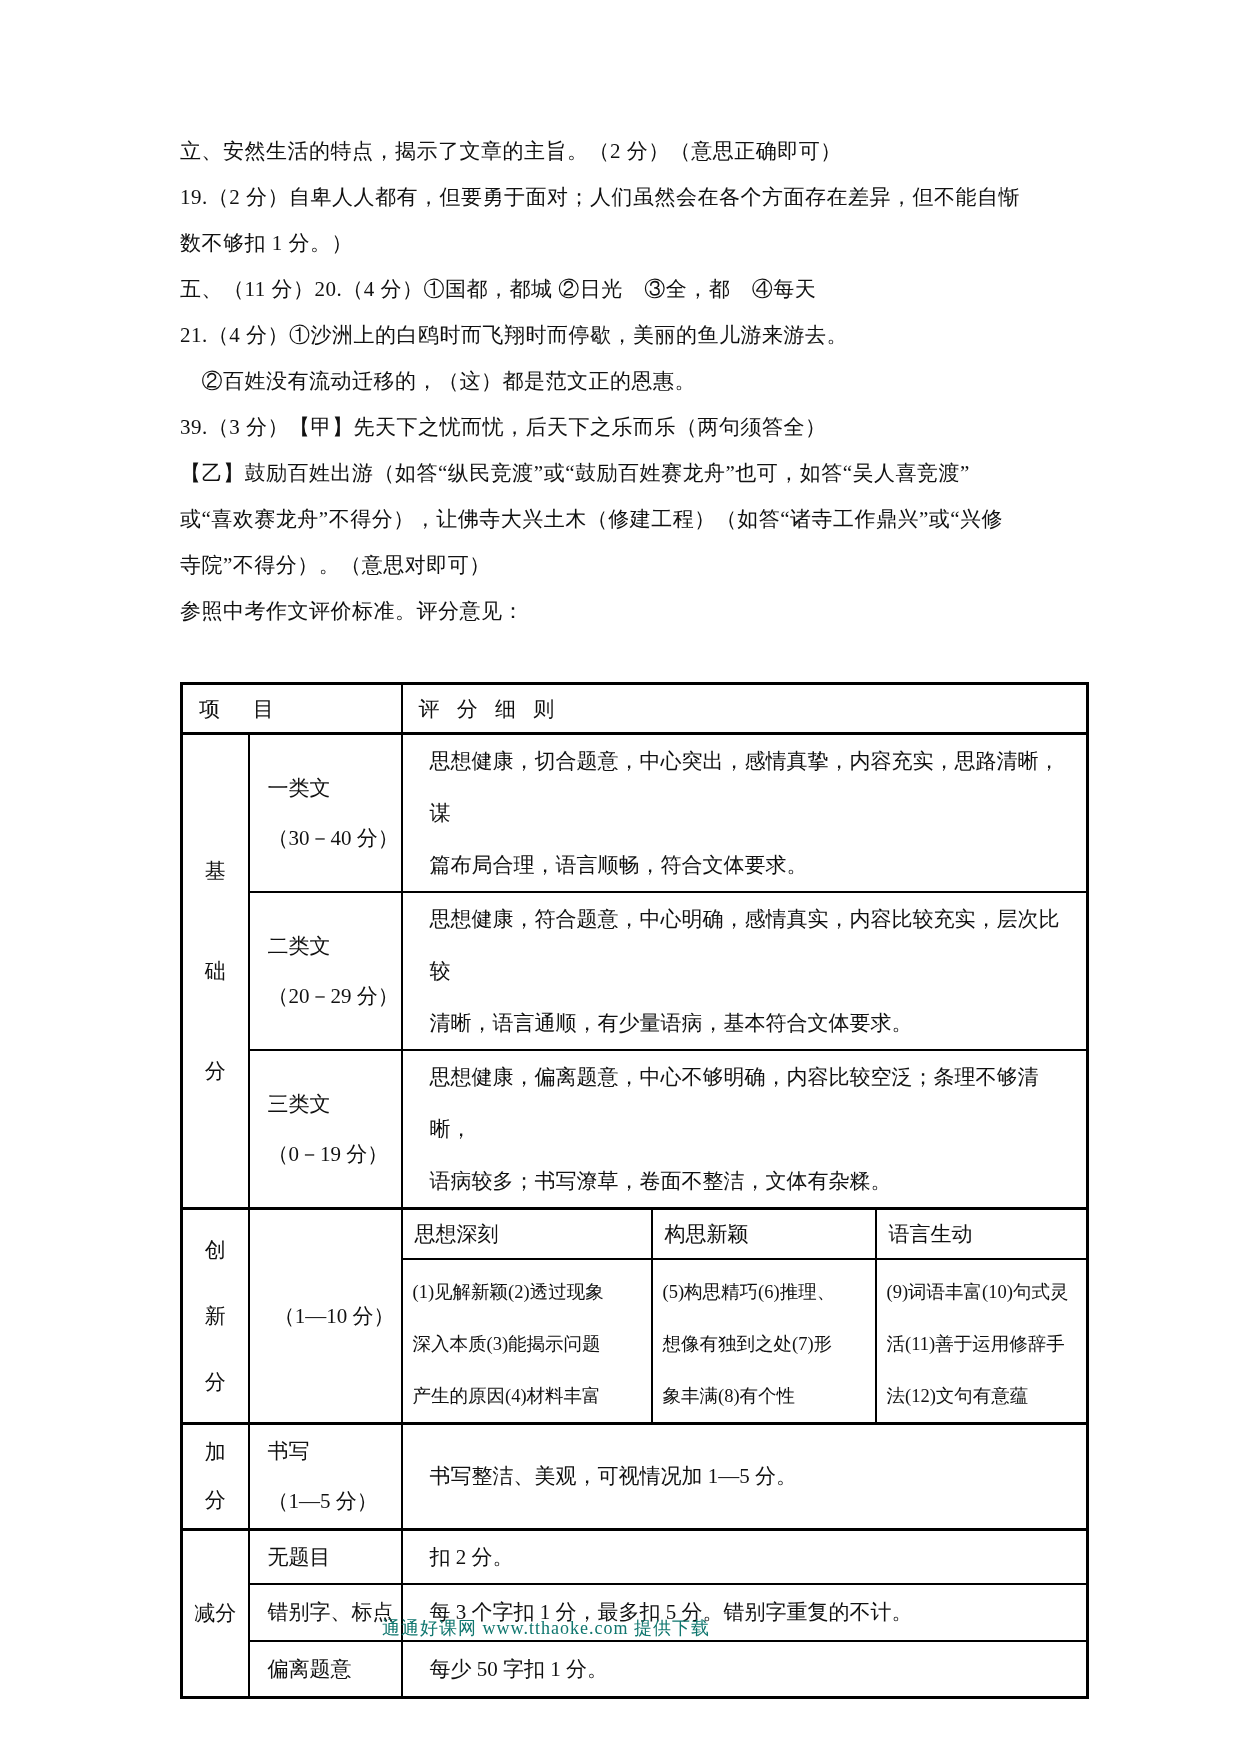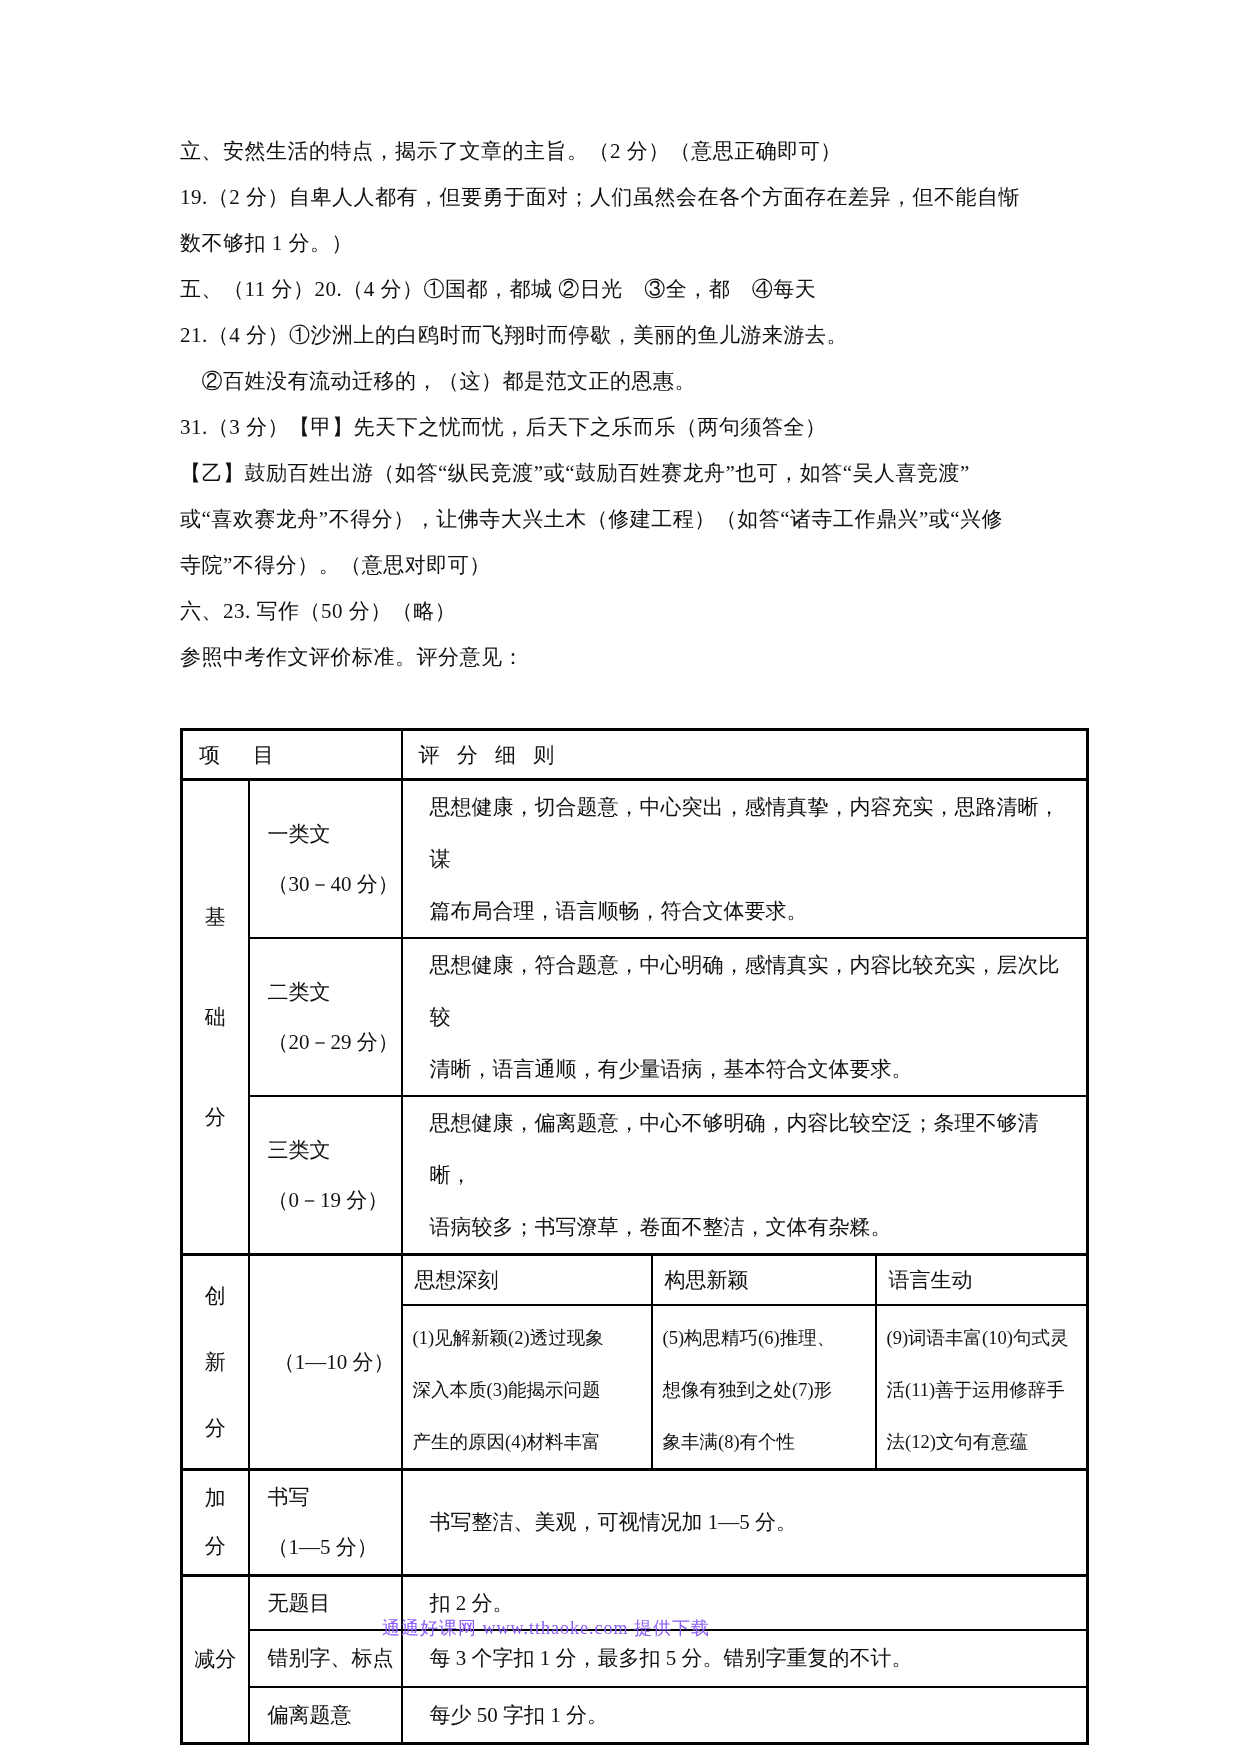--- a/index.html
+++ b/index.html
@@ -58,39 +58,38 @@
   tr.r-bonus { height: 106px; }
   tr.r-ded1  { height: 52px; }
   tr.r-ded   { height: 57px; }
   .footer {
     position: absolute;
     top: 1616px;
     left: 0;
     width: 1092px;
     text-align: center;
     font-size: 18px;
-    color: #8b5cf6;
+    color: #0f766e;
     letter-spacing: 1px;
   }
 </style>
 </head>
 <body>
 
 <div class="content">
   <div class="line">立、安然生活的特点，揭示了文章的主旨。（2 分）（意思正确即可）</div>
   <div class="line">19.（2 分）自卑人人都有，但要勇于面对；人们虽然会在各个方面存在差异，但不能自惭</div>
   <div class="line">数不够扣 1 分。）</div>
   <div class="line">五、（11 分）20.（4 分）①国都，都城 ②日光　③全，都　④每天</div>
   <div class="line">21.（4 分）①沙洲上的白鸥时而飞翔时而停歇，美丽的鱼儿游来游去。</div>
   <div class="line">　②百姓没有流动迁移的，（这）都是范文正的恩惠。</div>
-  <div class="line">31.（3 分）【甲】先天下之忧而忧，后天下之乐而乐（两句须答全）</div>
+  <div class="line">39.（3 分）【甲】先天下之忧而忧，后天下之乐而乐（两句须答全）</div>
   <div class="line">【乙】鼓励百姓出游（如答“纵民竞渡”或“鼓励百姓赛龙舟”也可，如答“吴人喜竞渡”</div>
   <div class="line">或“喜欢赛龙舟”不得分），让佛寺大兴土木（修建工程）（如答“诸寺工作鼎兴”或“兴修</div>
   <div class="line">寺院”不得分）。（意思对即可）</div>
-  <div class="line">六、23. 写作（50 分）（略）</div>
   <div class="line">参照中考作文评价标准。评分意见：</div>
 
   <table class="rubric">
     <colgroup>
       <col style="width:67px">
       <col style="width:153px">
       <col style="width:250px">
       <col style="width:224px">
       <col style="width:212px">
     </colgroup>

